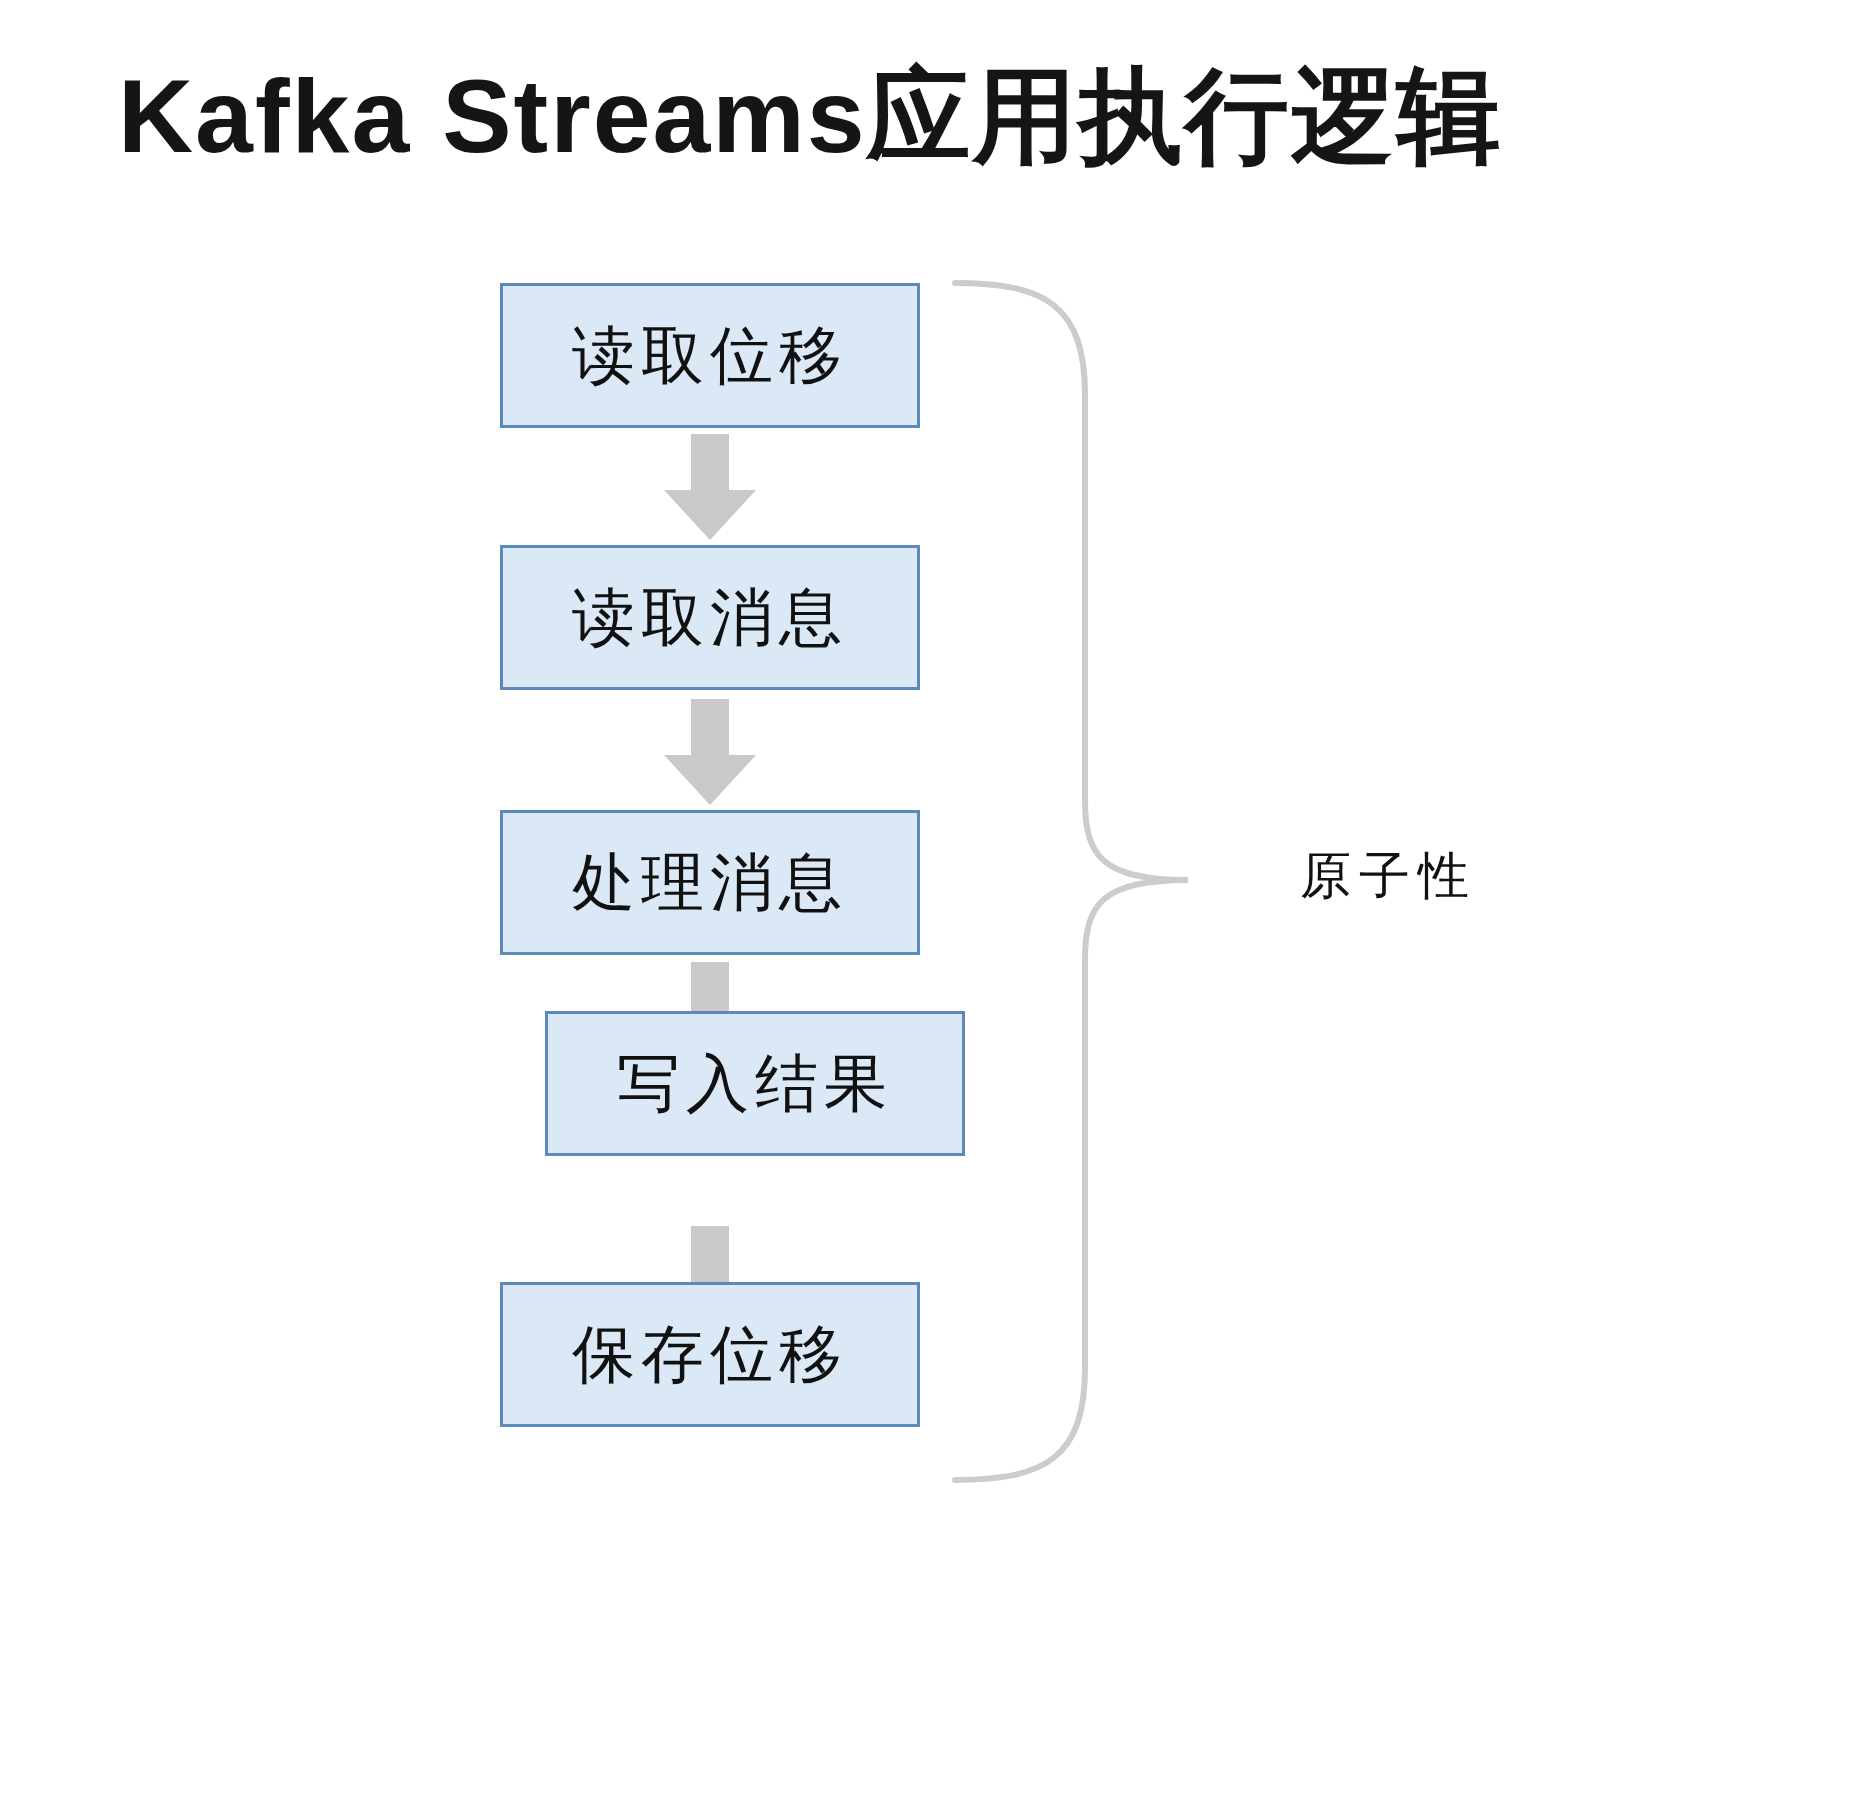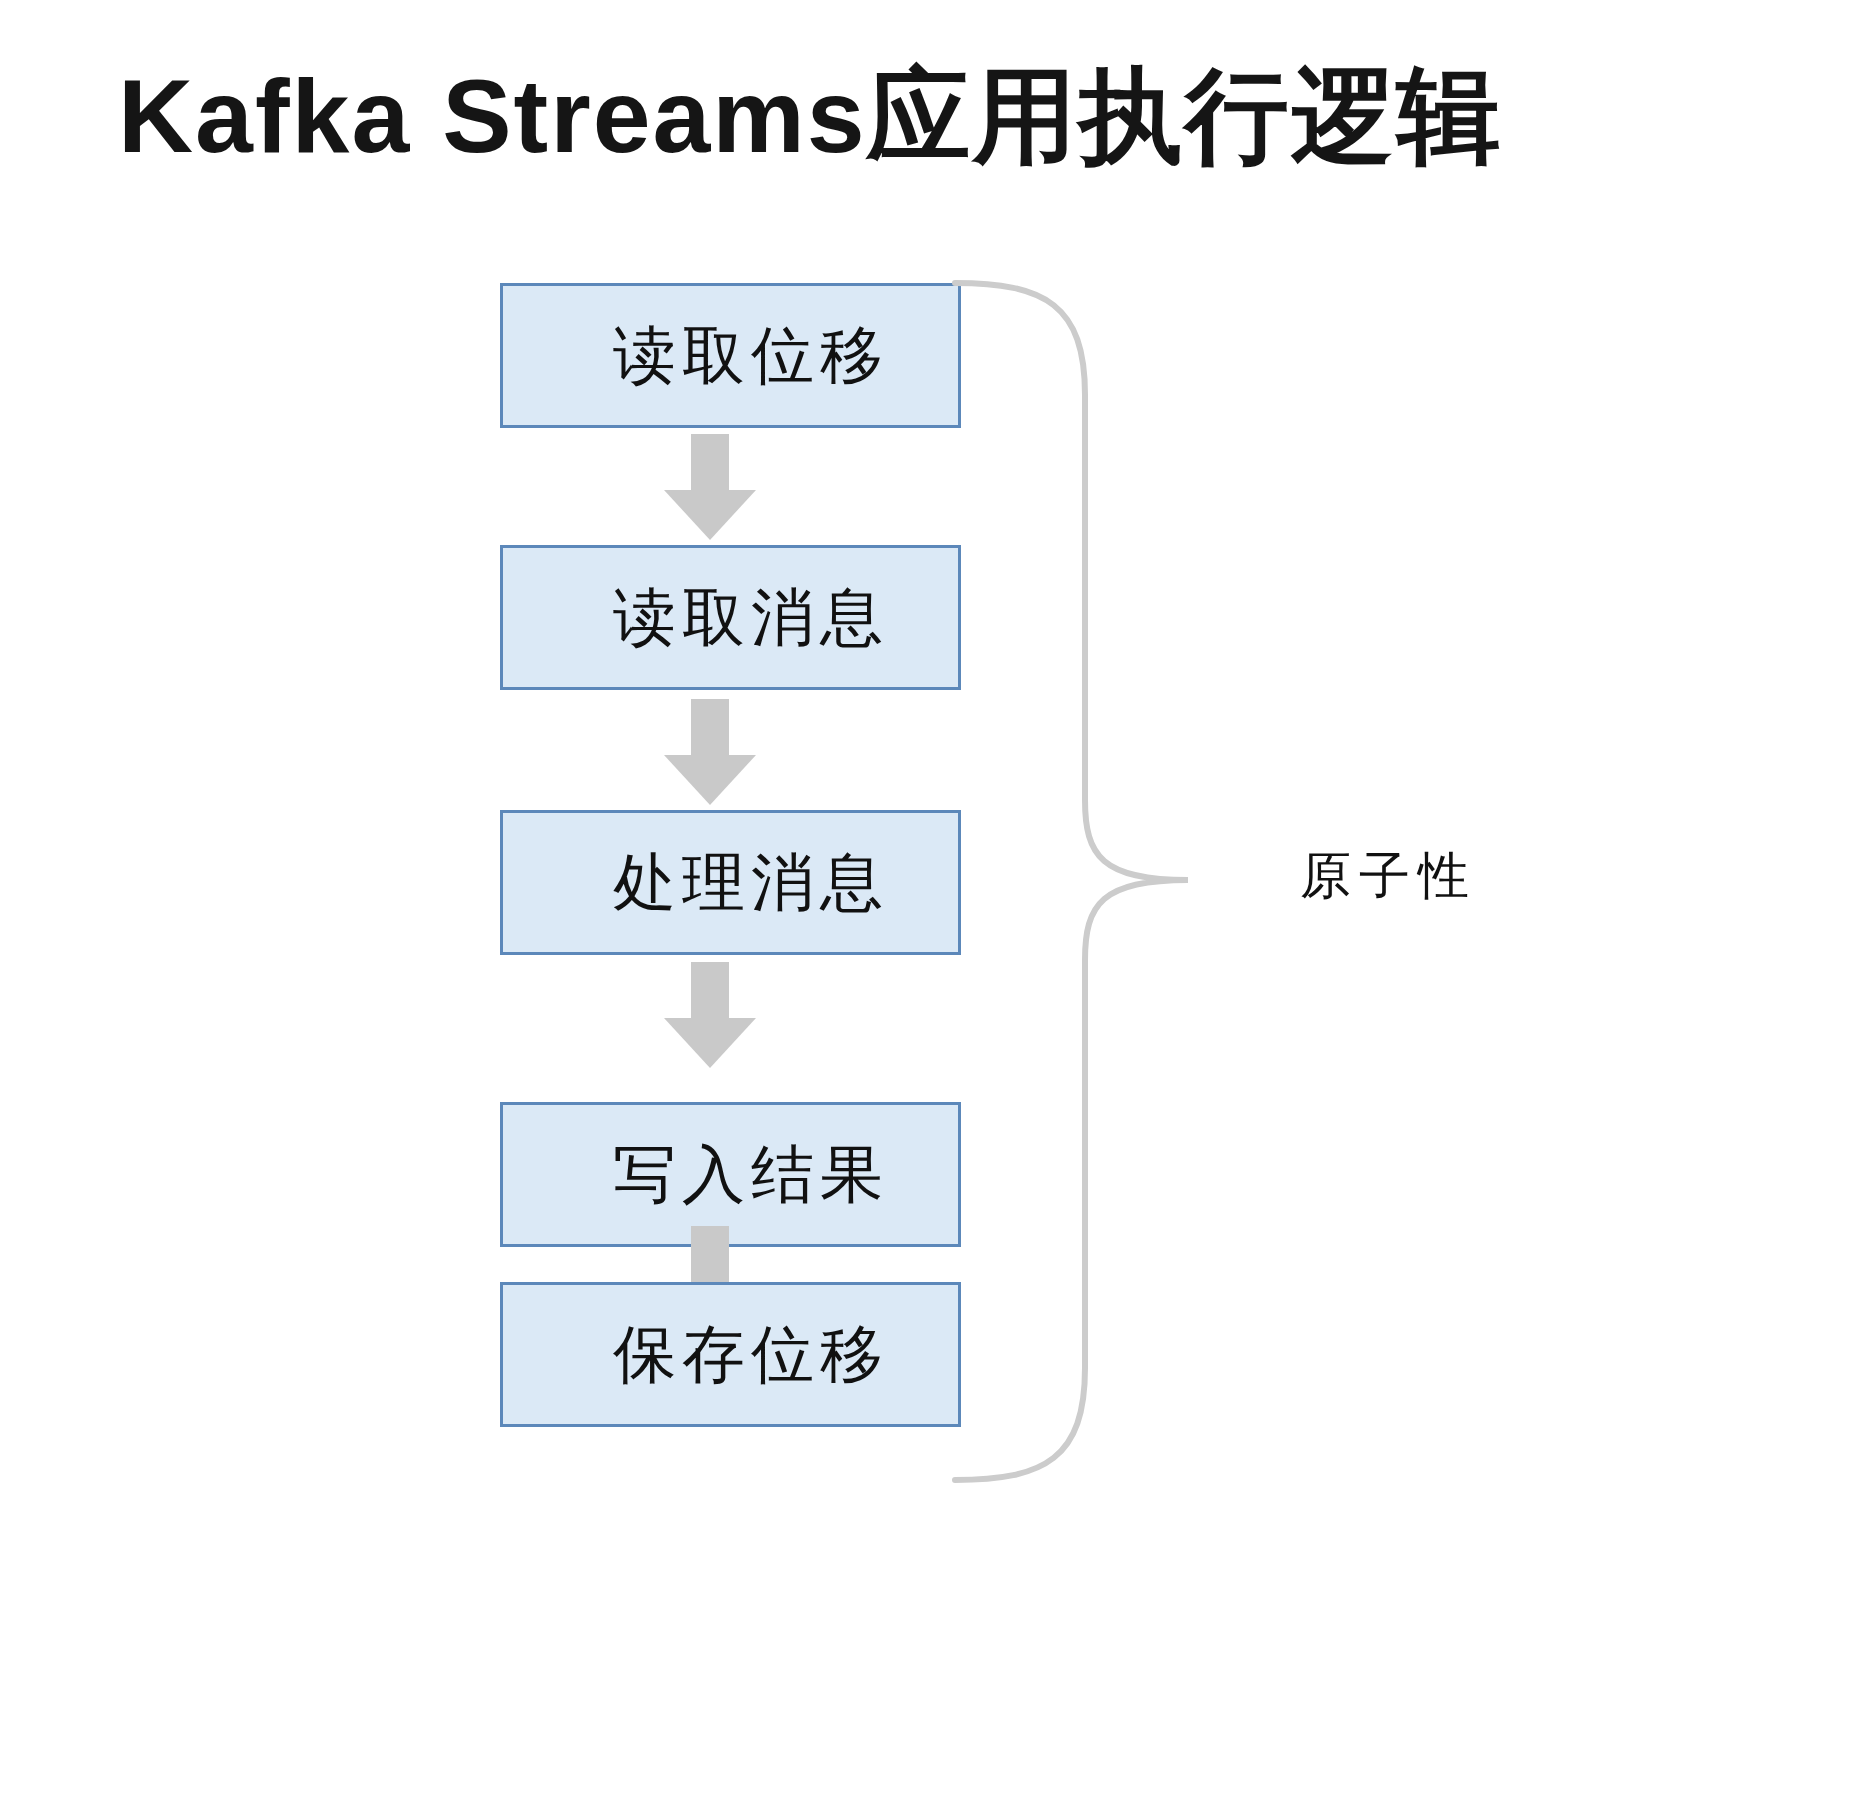--- a/index.html
+++ b/index.html
@@ -32,26 +32,25 @@
     width: 414px;
     height: 139px;
     background: #dbe9f6;
     border: 3px solid #5c88ba;
     display: flex;
     align-items: center;
     justify-content: center;
     font-size: 63px;
     color: #111111;
     letter-spacing: 6px;
-    padding-left: 41px;
   }
   .step-1 { top: 283px; }
   .step-2 { top: 545px; }
   .step-3 { top: 810px; }
-  .step-4 { top: 1102px; }
+  .step-4 { top: 1011px; margin-left: 45px; }
   .step-5 { top: 1282px; text-align: center; }
 
   .arrow {
     position: absolute;
     left: 664px;
     width: 92px;
     height: 108px;
     display: flex;
     flex-direction: column;
     align-items: center;

